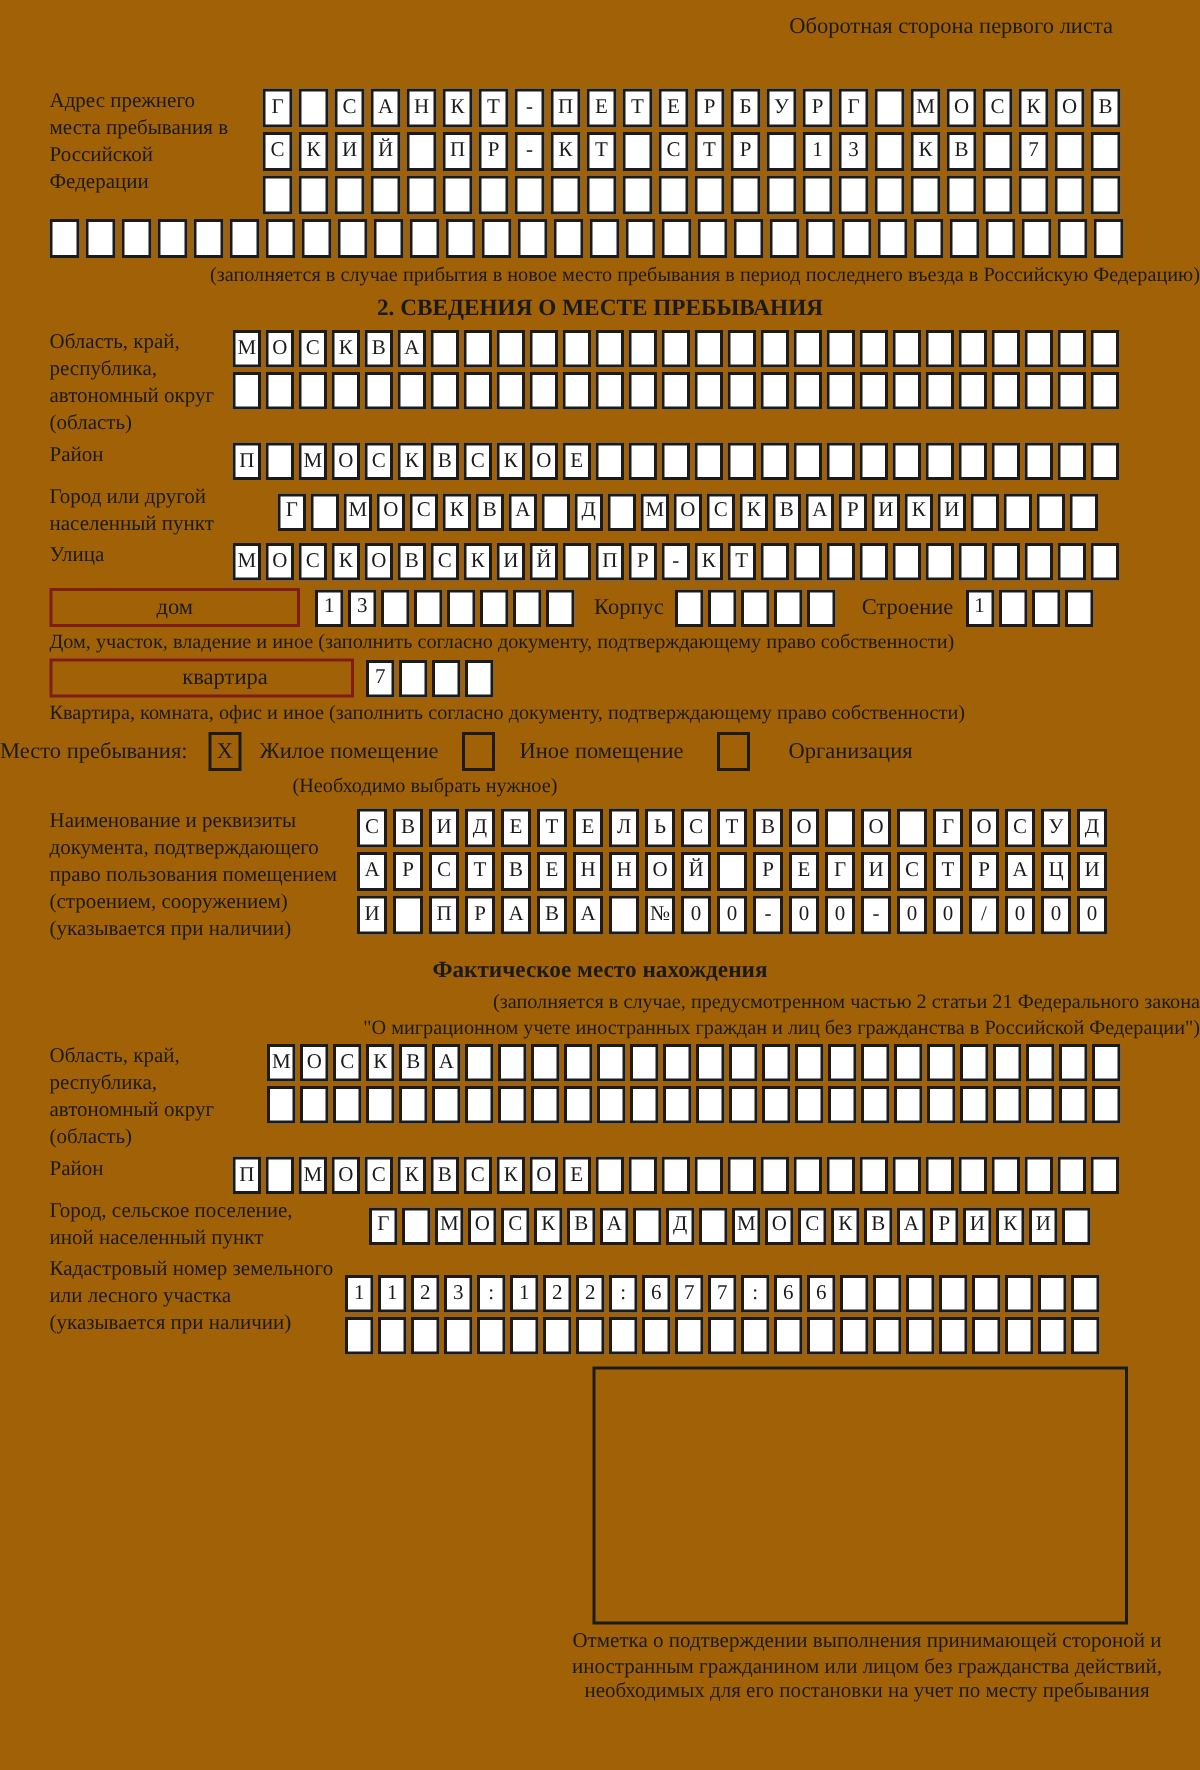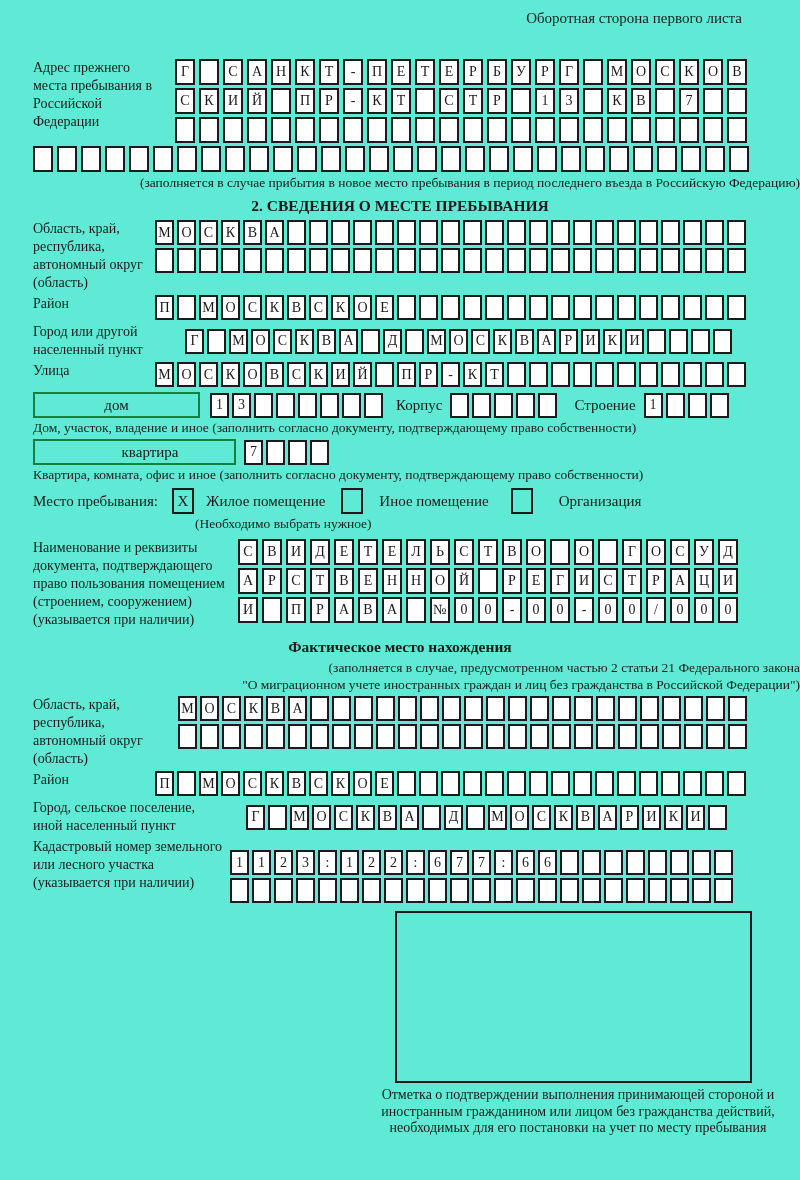--- a/index.html
+++ b/index.html
@@ -1,40 +1,40 @@
 <!DOCTYPE html>
 <html><head>
 <meta charset="utf-8">
 <style>
   html,body{margin:0;padding:0;background:#fff;}
   .page{
     width:800px;height:1180px;overflow:hidden;box-sizing:border-box;
-    background:#5eead4;color:#1a1a1a;position:relative;
+    background:#a16207;color:#1a1a1a;position:relative;
     font-family:"Liberation Serif","DejaVu Serif",serif;
     padding-top:10px;
   }
   .hdr{text-align:right;padding-right:58px;font-size:15px;}
   .field{display:flex;align-items:flex-start;padding-left:33px;}
   .flabel{font-size:14px;line-height:18px;flex:none;}
   .rows{display:flex;flex-direction:column;gap:3px;}
   .brow{display:flex;}
   .cbox{
     box-sizing:content-box;flex:none;border:2px solid #1b1b1b;background:#fff;
     display:flex;align-items:center;justify-content:center;
     font-size:14px;line-height:1;
   }
   .lg .cbox{width:16px;height:22px;margin-right:4px;}
   .md .cbox{width:15px;height:21px;margin-right:3px;}
   .fullrow{padding-left:33px;margin-top:3px;}
   .cnote{font-size:13.5px;text-align:right;margin-top:3px;line-height:16px;}
   .sec-title{font-size:15.5px;font-weight:bold;text-align:center;margin-top:5px;line-height:19px;}
-  .typebox{box-sizing:border-box;border:2px solid #15803d;height:26px;display:flex;align-items:center;justify-content:center;font-size:15px;flex:none;}
+  .typebox{box-sizing:border-box;border:2px solid #7f1d1d;height:26px;display:flex;align-items:center;justify-content:center;font-size:15px;flex:none;}
   .inline-label{font-size:15px;line-height:26px;flex:none;}
   .caption{font-size:13.5px;line-height:16px;padding-left:33px;margin-top:2px;}
-  .stayline{display:flex;align-items:center;padding-left:33px;margin-top:5px;font-size:15px;}
+  .stayline{display:flex;align-items:center;margin-top:5px;font-size:15px;}
   .chk{box-sizing:content-box;width:18px;height:22px;border:2px solid #1b1b1b;display:flex;align-items:center;justify-content:center;font-size:15px;flex:none;}
   .subnote{font-size:13.5px;margin-left:195px;margin-top:2px;line-height:16px;}
   .stamp-box{box-sizing:border-box;width:357px;height:172px;border:2px solid #1b1b1b;margin-left:395px;margin-top:8px;}
   .stamp-caption{width:400px;margin-left:378px;margin-top:4px;text-align:center;font-size:14px;line-height:16.5px;}.mt3{margin-top:3px;}.mt5{margin-top:5px;}.mt7{margin-top:7px;}.mt8{margin-top:8px;}.mt28{margin-top:32px;}
   .ac{align-items:center;}
 </style>
 </head>
 <body>
 
 <div class="page">

